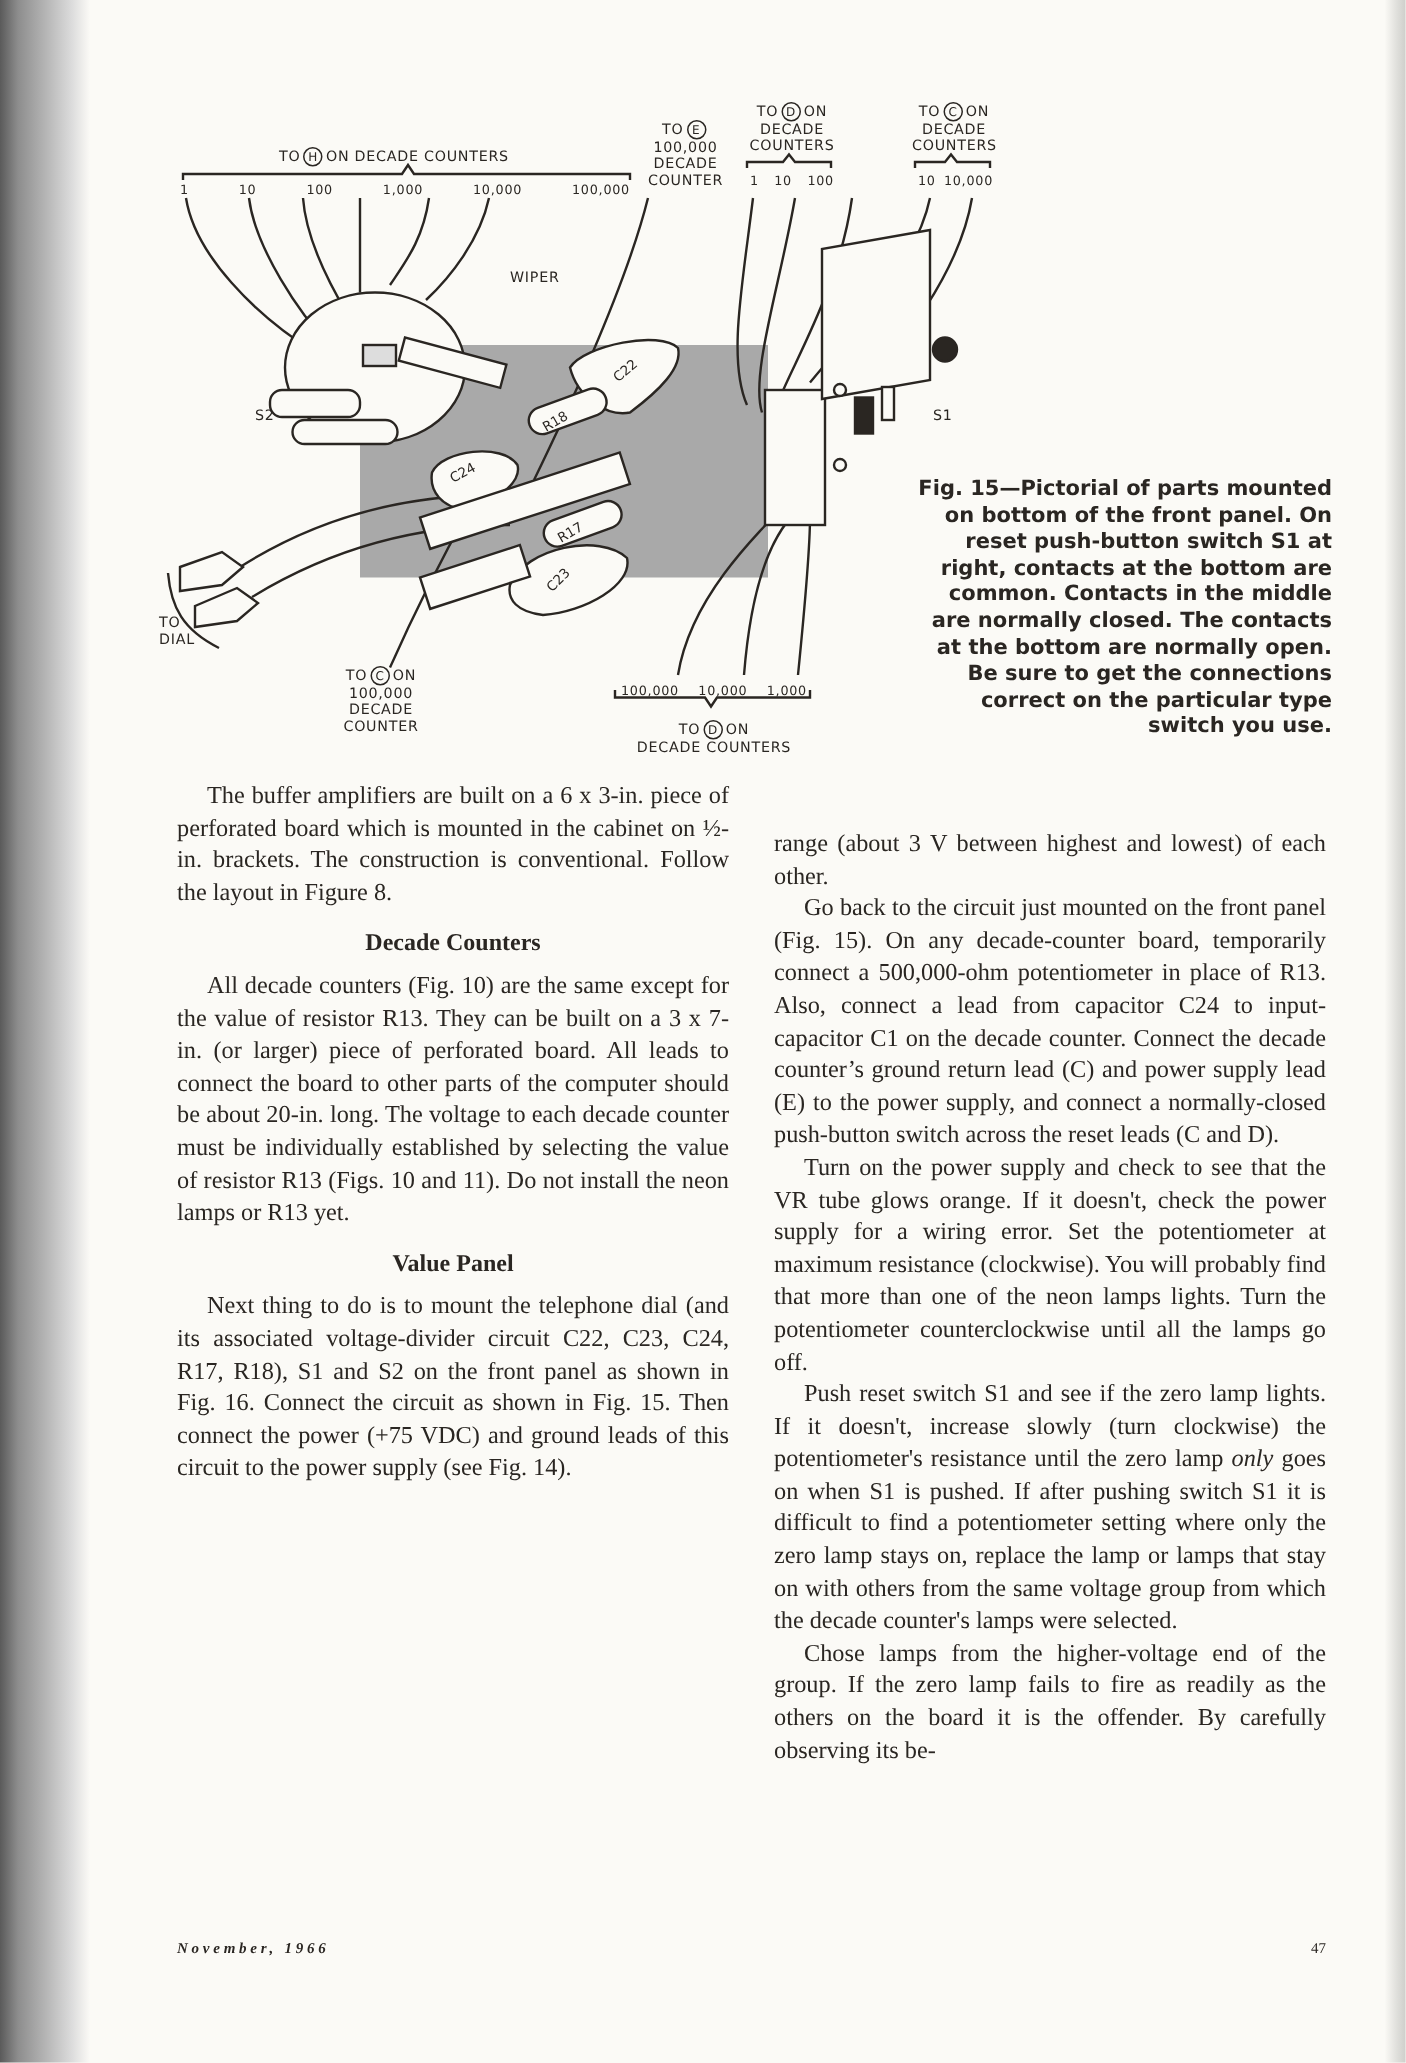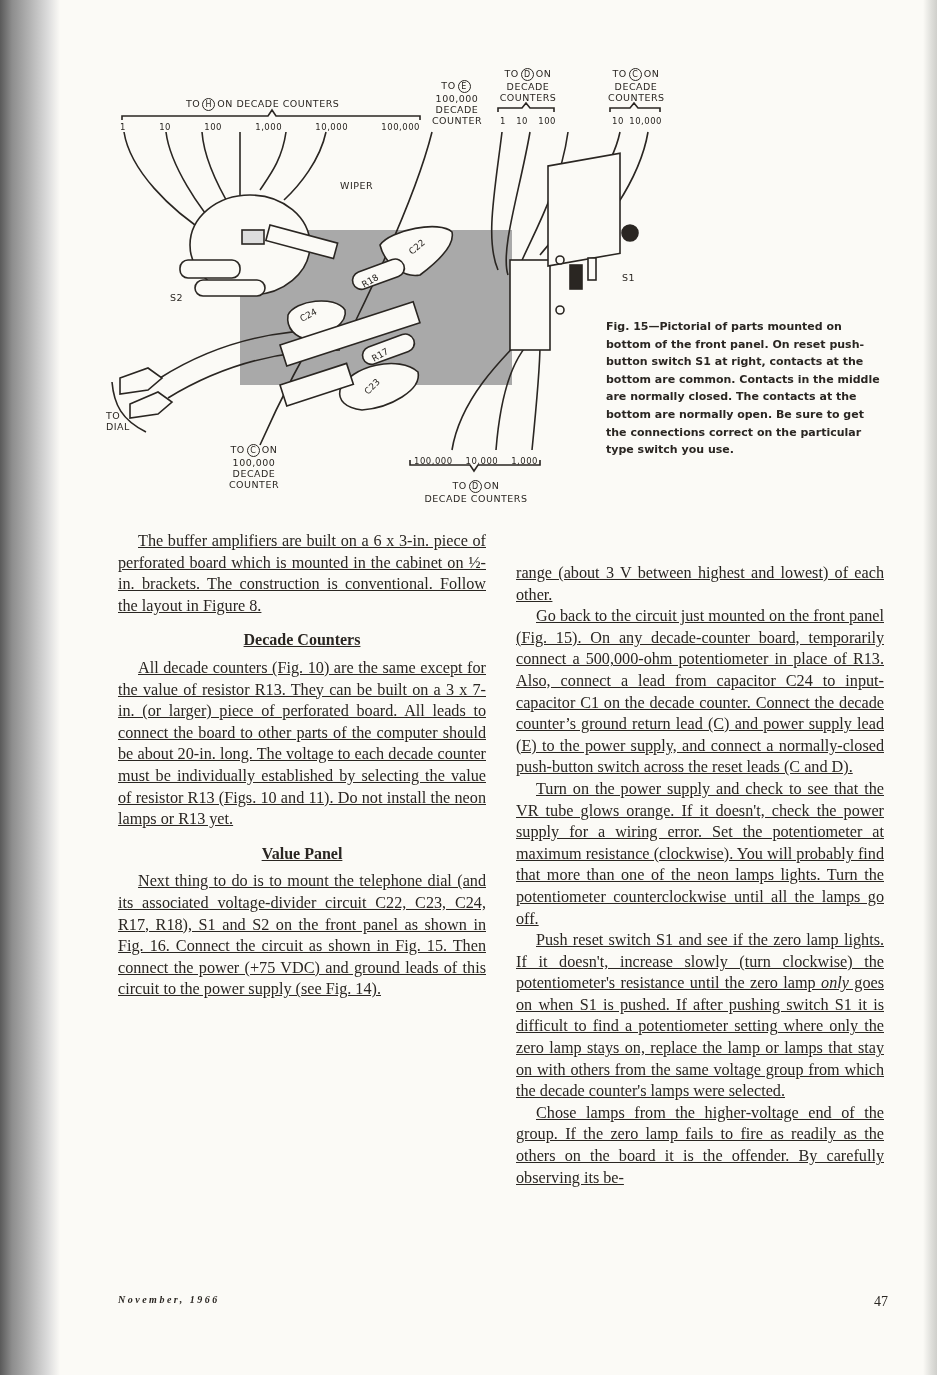--- a/index.html
+++ b/index.html
@@ -26,40 +26,40 @@
     letter-spacing:0.5px; color:#2a2622; text-align:center; line-height:11px;
     white-space:nowrap;
   }
   .circ {
     display:inline-block; border:1px solid #2a2622; border-radius:50%;
     width:11px; height:11px; line-height:11px; font-size:8px; text-align:center;
     margin:0 2px; vertical-align:middle;
   }
   .caption {
     position:absolute; left:606px; top:318px; width:282px;
-    font-family:"DejaVu Sans", sans-serif; font-weight:bold; font-size:11px;
-    line-height:17.6px; color:#2a2622;
+    font-family:"DejaVu Sans", sans-serif; font-weight:bold; font-size:14px;
+    line-height:17.6px; text-align:right; color:#2a2622;
   }
   .col {
-    position:absolute; top:531px; width:368px;
-    font-size:16.2px; line-height:21.6px; text-align:justify;text-decoration:underline;
+    position:absolute; top:520px; width:368px;
+    font-size:16.2px; line-height:21.6px; text-align:justify;
   }
   .col.left { left:118px; }
   .col.right { left:516px; }
   .col p { margin:0; text-indent:20px; }
   .col p.noindent { text-indent:0;margin-top:32px; }
   .col h3 {
     margin:12px 0 7px 0; text-align:center; font-size:16px; font-weight:bold;
   }
   .footer-left {
     position:absolute; left:118px; top:1294px; font-style:italic; font-weight:bold;
     font-size:10px; letter-spacing:2.5px;
   }
   .footer-right {
-    position:absolute; left:874px; top:1294px; font-size:14px;
+    position:absolute; left:874px; top:1294px; font-size:10px;
   }
 </style>
 </head>
 <body>
 
 <div class="gutter"></div>
 <div class="right-edge"></div>
 
 <div class="figure">
   <svg width="800" height="460" viewBox="0 0 800 460">
@@ -176,21 +176,21 @@
     <div><span>TO</span><span class="circ">C</span><span>ON</span></div>
     <div>DECADE</div>
     <div>COUNTERS</div>
   </div>
   <div class="lbl" style="left:512px; top:56px; width:50px; display:flex; justify-content:space-between; font-size:8.5px;">
     <span>10</span>
     <span>10,000</span>
   </div>
 
   <div class="lbl" style="left:240px; top:120px;">WIPER</div>
-  <div class="lbl" style="left:70px; top:232px;">S2</div>
+  <div class="lbl" style="left:70px; top:212px;">S2</div>
   <div class="lbl" style="left:522px; top:212px;">S1</div>
   <div class="lbl" style="left:6px; top:350px; text-align:left;">
     <div>TO</div>
     <div>DIAL</div>
   </div>
 
   <div class="lbl" style="left:118px; top:384px; width:72px;">
     <div><span>TO</span><span class="circ">C</span><span>ON</span></div>
     <div>100,000</div>
     <div>DECADE</div>

